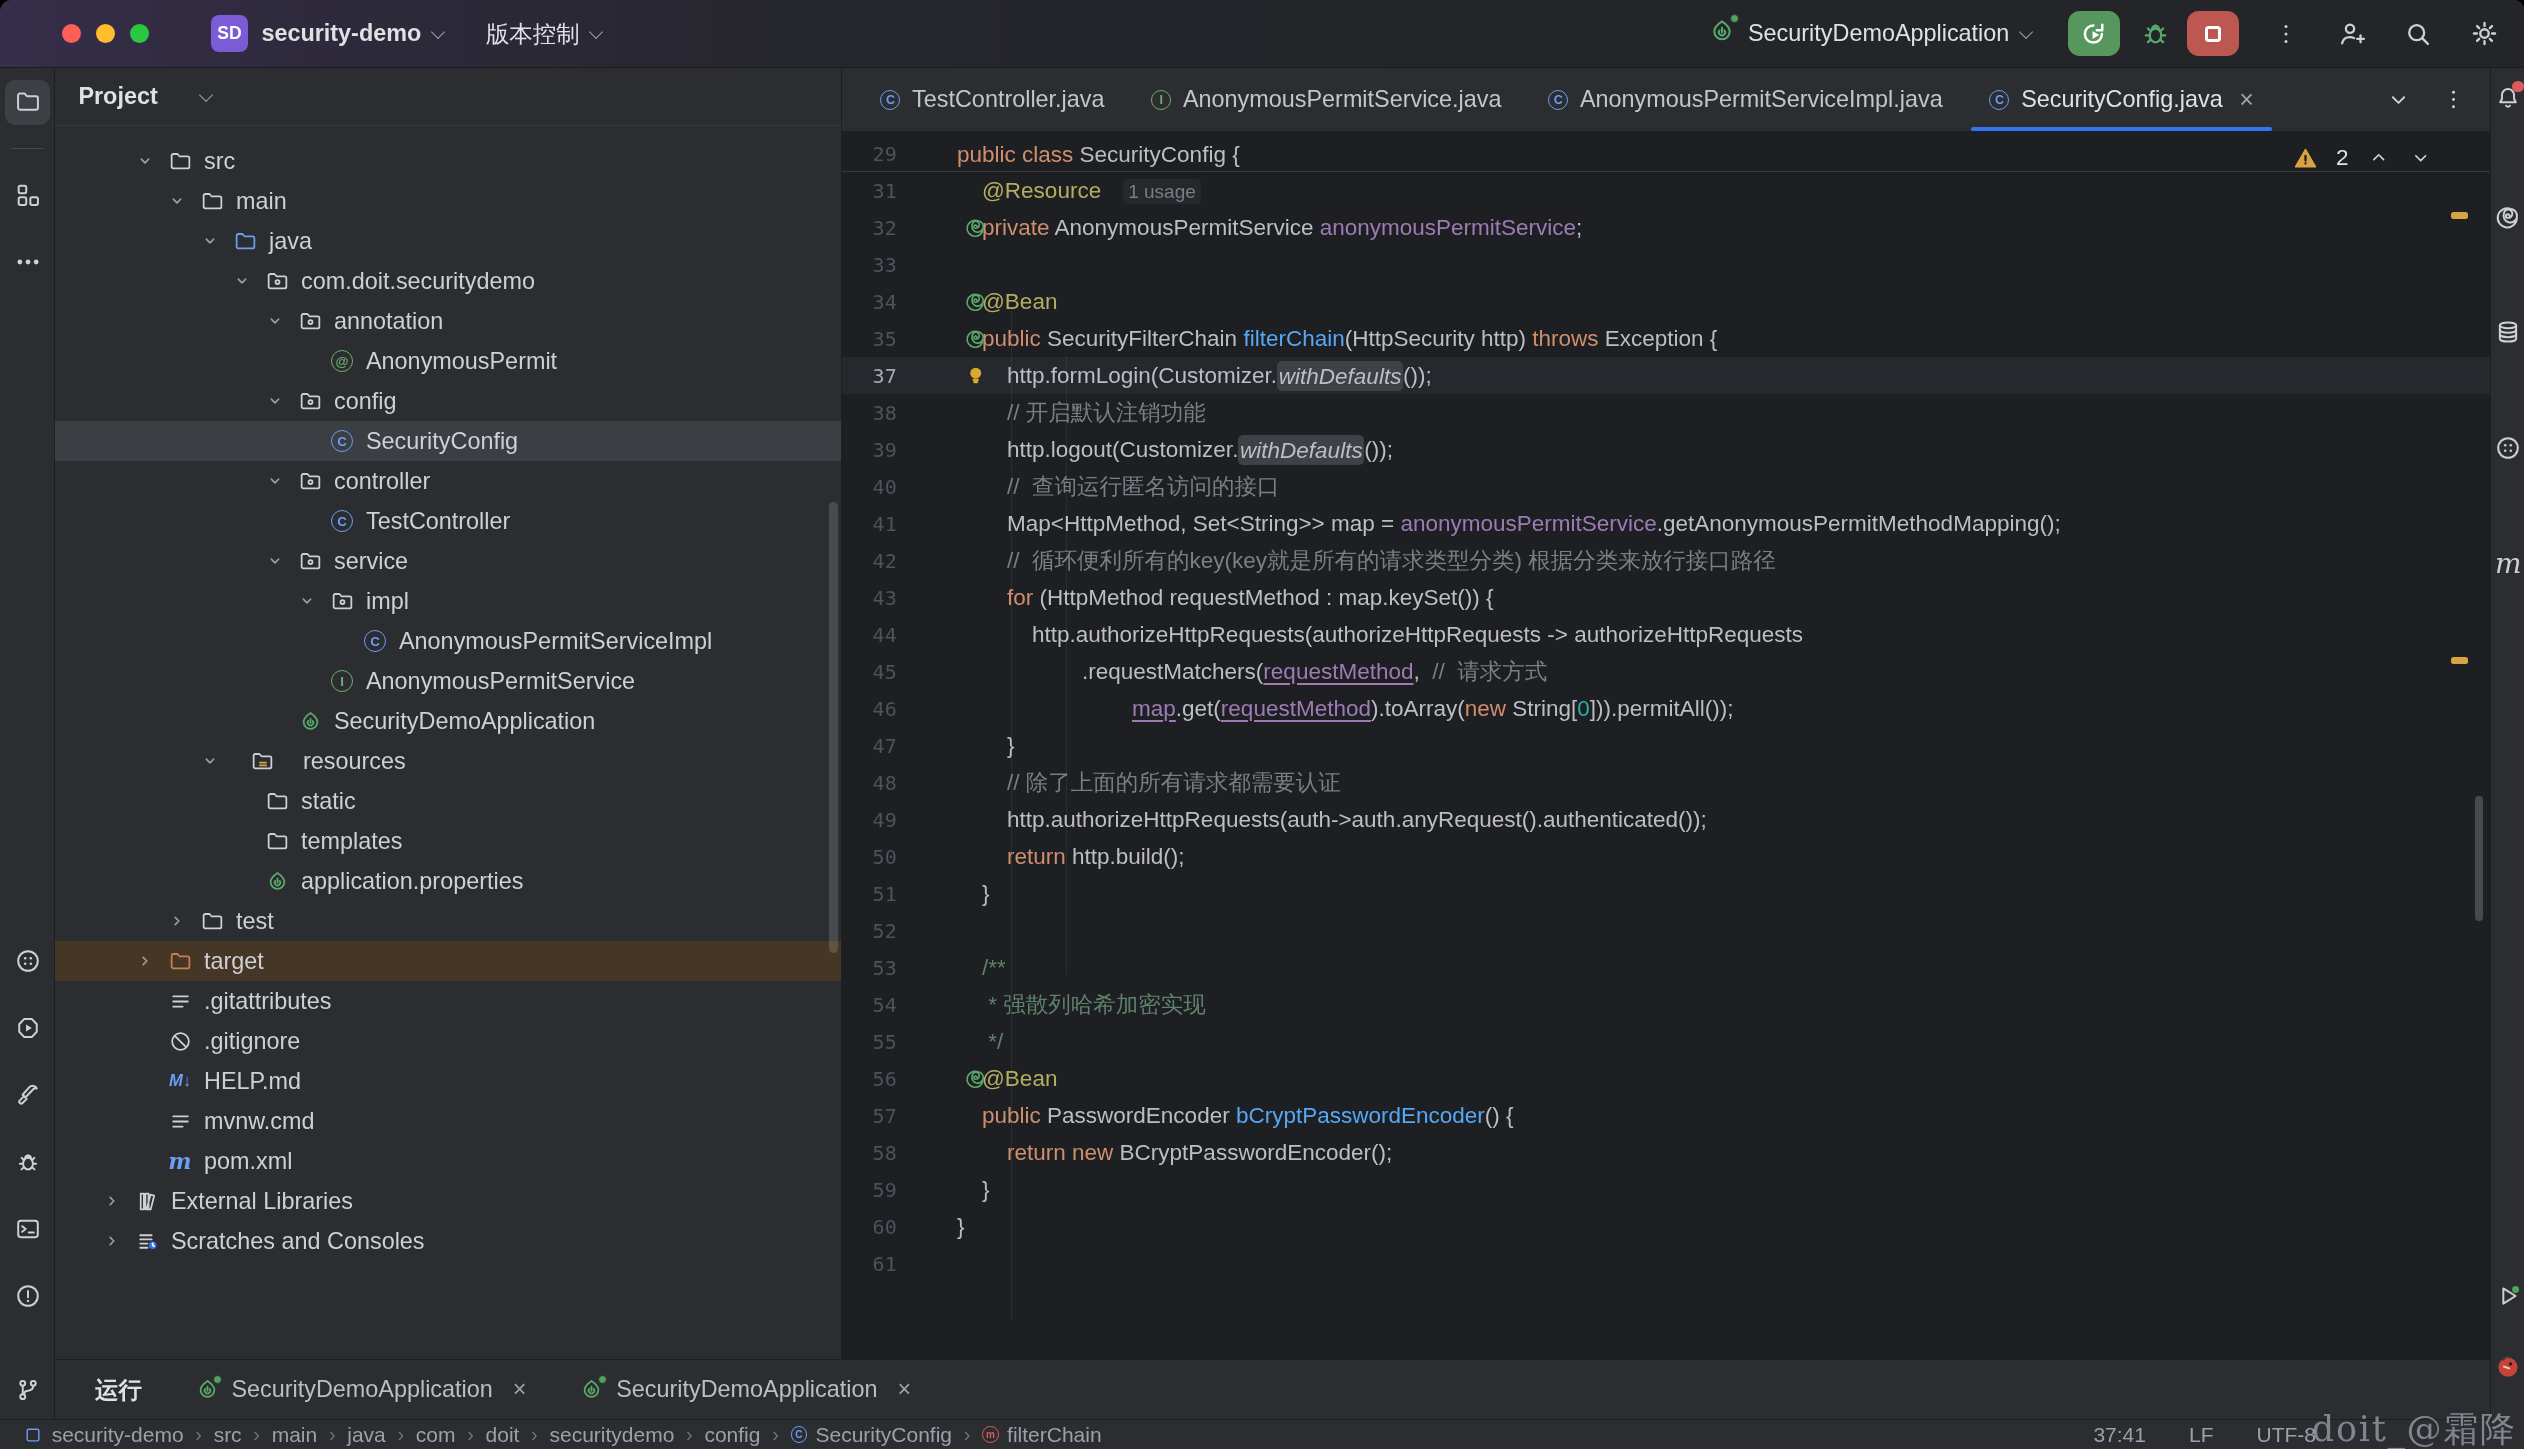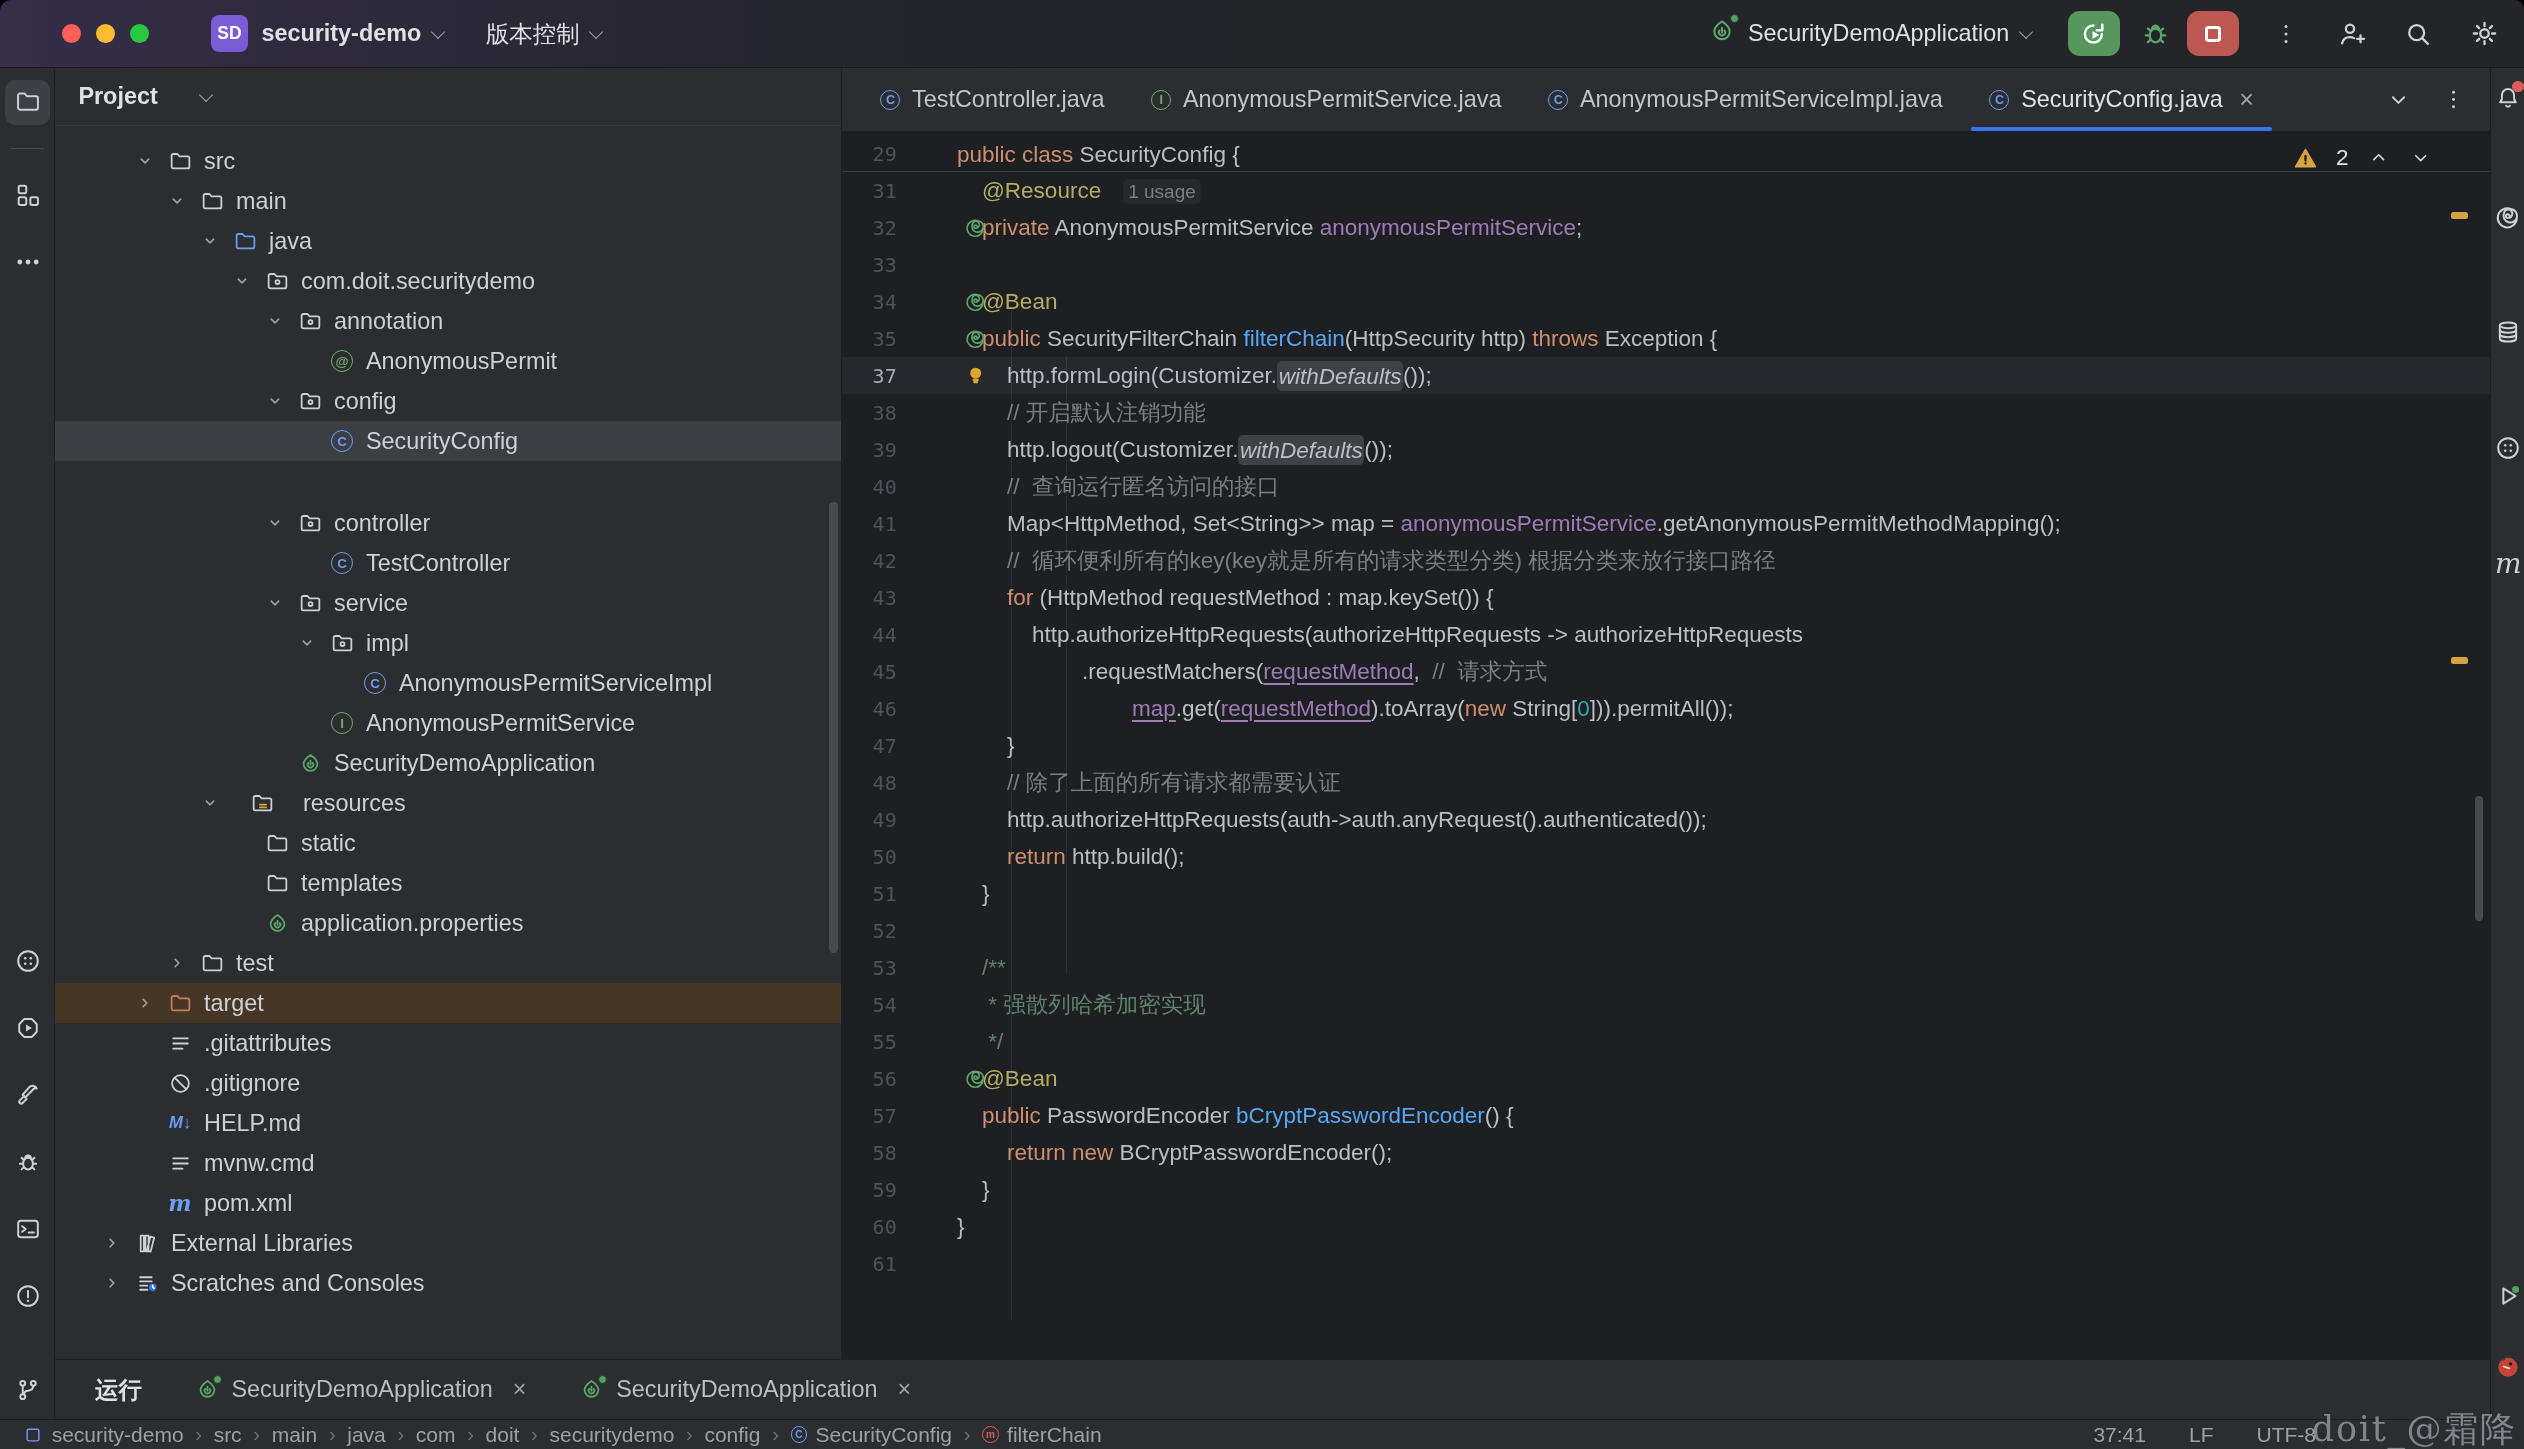--- a/index.html
+++ b/index.html
@@ -354,21 +354,21 @@
           </span>
           <span class="tlabel">config</span>
         </div>
         <div class="trow sel" style="padding-left: 235px;">
           <span class="arrow"></span>
           <span class="ticon">
             <span class="badge" style="width:22px;height:22px;border:1.7px solid #6c9df3;color:#6c9df3;font-size:13.4px">C</span>
           </span>
           <span class="tlabel">SecurityConfig</span>
         </div>
-        <div class="trow" style="padding-left: 203px; margin-top: 42px;">
+        <div class="trow" style="padding-left: 203px;">
           <span class="arrow">
             <svg width="22" height="22" viewBox="0 0 24 24" fill="none" stroke="#9da0a8" stroke-width="1.7" stroke-linecap="round" stroke-linejoin="round">
               <path d="M8 10l4 4 4-4"></path>
             </svg>
           </span>
           <span class="ticon">
             <svg width="25" height="25" viewBox="0 0 24 24" fill="none" stroke="#ced0d6" stroke-width="1.7" stroke-linecap="round" stroke-linejoin="round">
               <path d="M3.5 6.4c0-.9.7-1.6 1.6-1.6h4l1.9 2.2h7.9c.9 0 1.6.7 1.6 1.6v8.4c0 .9-.7 1.6-1.6 1.6H5.1c-.9 0-1.6-.7-1.6-1.6z"></path>
               <circle cx="12" cy="12.5" r="1.9"></circle>
             </svg>

